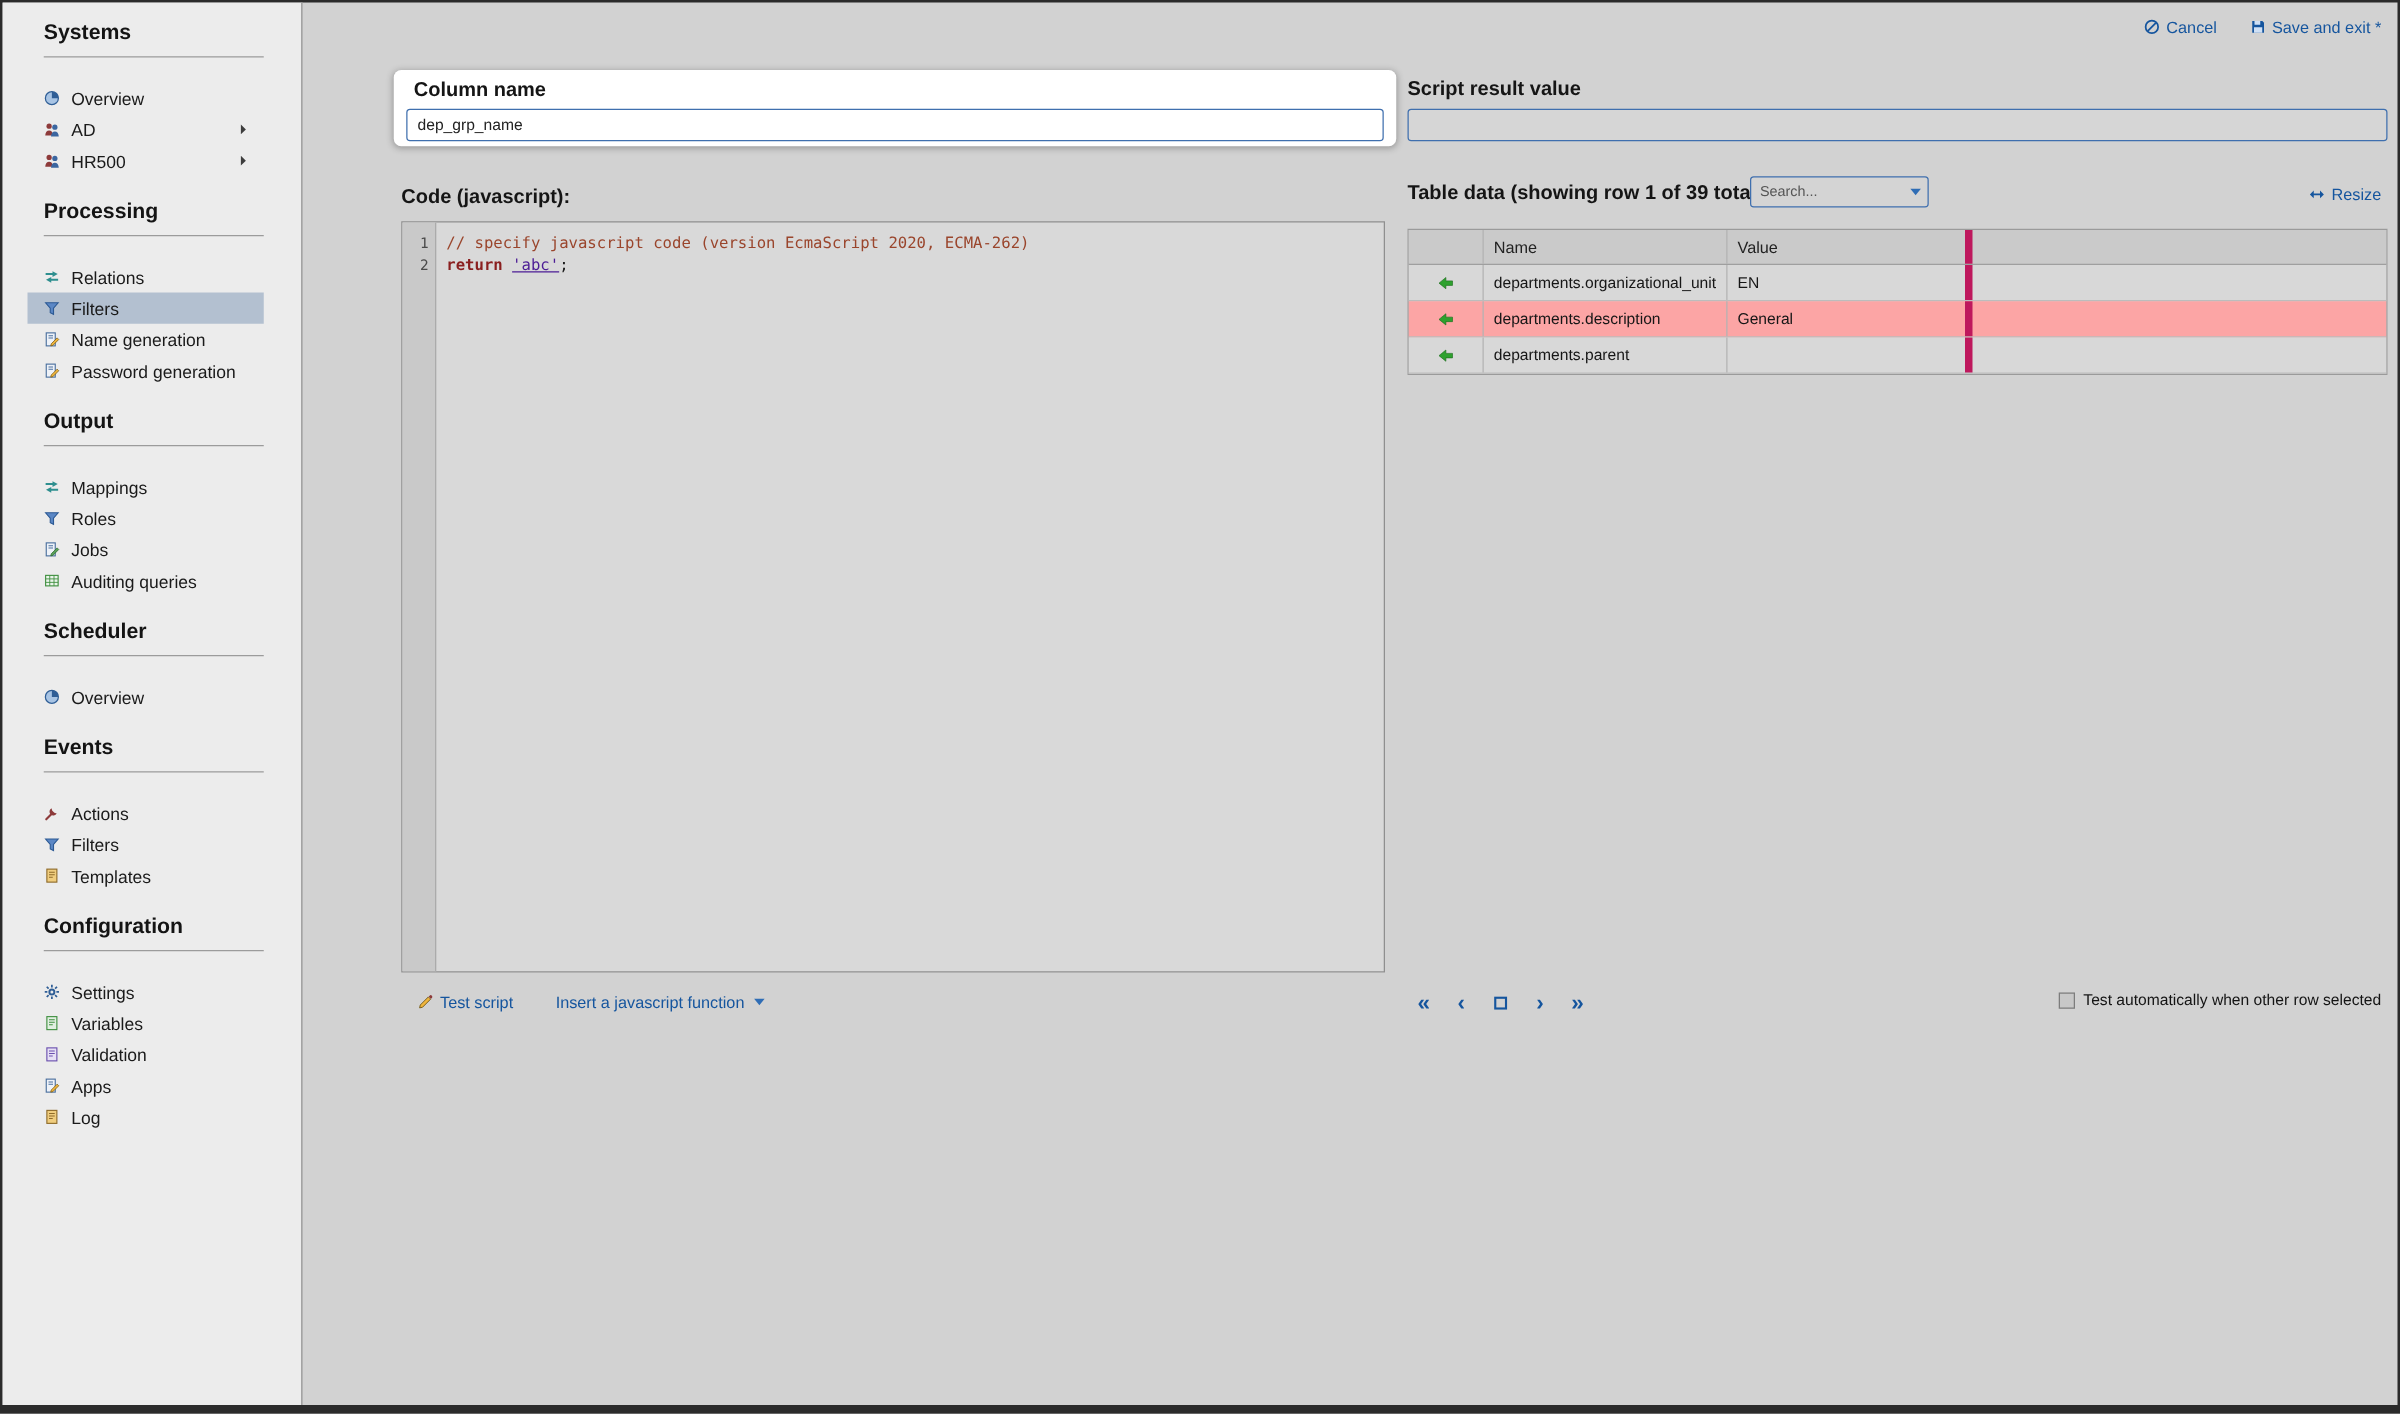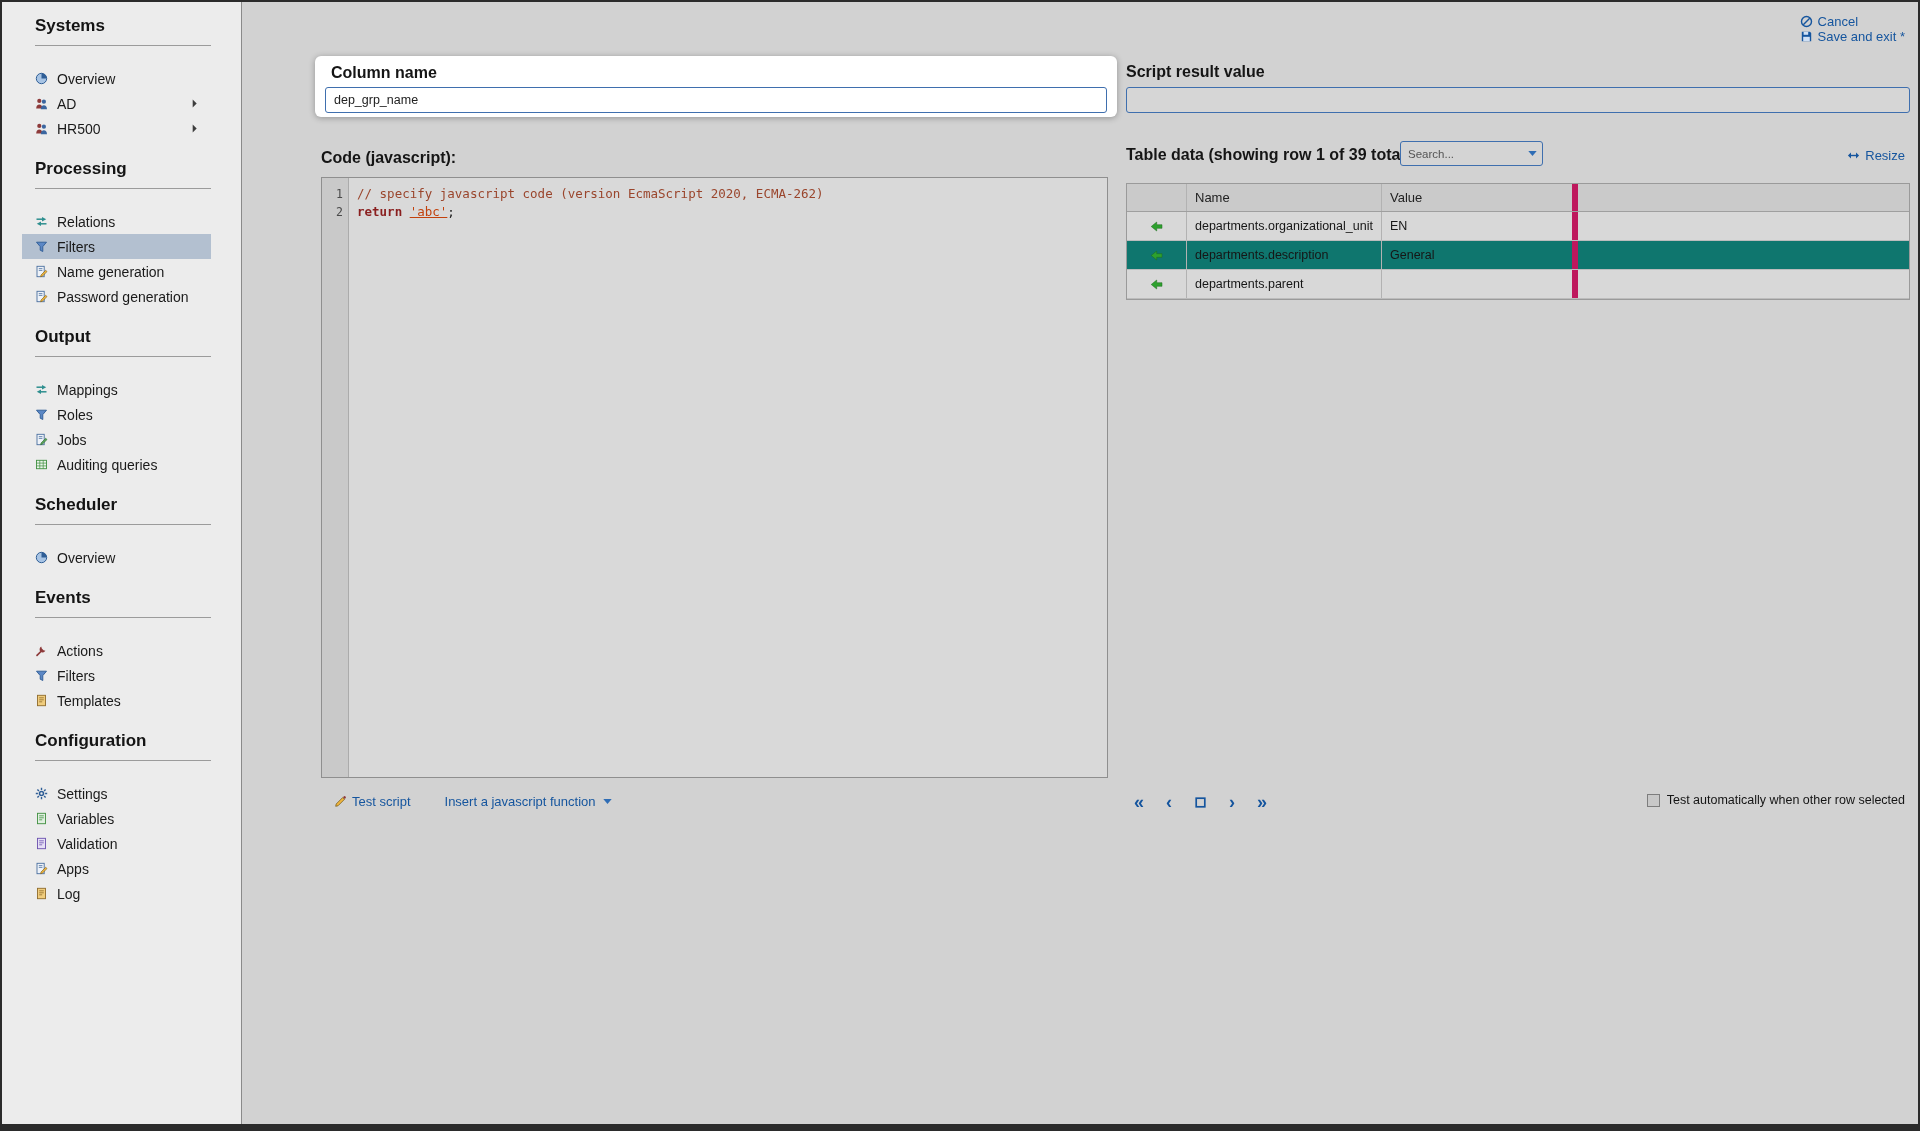--- a/index.html
+++ b/index.html
@@ -17,57 +17,57 @@
   .item{display:flex;align-items:center;gap:9px;height:25px;margin:0 30px 0 20px;
     padding:0 10px 0 13px;font-size:14px;color:#1a1a1a;cursor:pointer;}
   .item.selected{background:var(--selected-item-bg,#b3c0d0);}
   .item .icn{display:flex;width:13px;height:13px;}
   .item .chev{margin-left:auto;display:flex;}
   
   .main{position:absolute;left:291px;top:0;right:0;bottom:0;}
   .link{display:inline-flex;align-items:center;gap:5px;color:var(--link,#15559e);
     font-size:13px;cursor:pointer;text-decoration:none;white-space:nowrap;}
   .link .ic{display:flex;}
-  .topbar{position:absolute;top:12px;right:13px;display:flex;flex-direction:column;}
+  .topbar{position:absolute;top:12px;right:13px;display:flex;gap:26px;}
   .panel-label{font-size:16px;font-weight:bold;color:#151515;}
   .highlight-panel{position:absolute;left:22px;top:54px;width:802px;height:61px;background:#fff;
     border-radius:6px;box-shadow:0 1px 6px rgba(0,0,0,.3);}
   .highlight-panel .panel-label{position:absolute;left:16px;top:8px;}
   .text-input{box-sizing:border-box;border:1px solid var(--accent,#3f6fae);border-radius:3px;
     background:#d6d6d6;font-family:"Liberation Sans",sans-serif;font-size:12.5px;color:#222;
     padding:0 8px;outline:none;}
   .cn-input{position:absolute;left:10px;bottom:4px;width:782px;height:26px;background:#fff;}
   .sr-label{position:absolute;left:833px;top:61px;}
   .sr-input{position:absolute;left:833px;top:85px;width:784px;height:26px;}
   .code-label{position:absolute;left:28px;top:147px;}
   .editor{position:absolute;left:28px;top:175px;width:787px;height:601px;box-sizing:border-box;
     border:1px solid #8f8f8f;background:#d9d9d9;display:flex;}
   .gutter{width:27px;background:#c9c9c9;border-right:1px solid #ababab;padding-top:7px;box-sizing:border-box;}
   .ln{height:18px;line-height:18px;text-align:right;padding-right:5px;
     font-family:"DejaVu Sans Mono",monospace;font-size:11.5px;color:#4a4a4a;}
   .code-area{flex:1;padding:7px 6px 0 8px;font-family:"DejaVu Sans Mono",monospace;font-size:12.5px;overflow:hidden;}
   .code-line{height:18px;line-height:18px;white-space:pre;}
   .tok-comment{color:#9a452c;}
   .tok-keyword{color:#8a1f1f;font-weight:bold;}
-  .tok-string{color:#c2410c;text-decoration:underline;}
+  .tok-string{color:#4c1d95;text-decoration:underline;}
   .tok-plain{color:#1b1b1b;}
   .editor-actions{position:absolute;left:41px;top:792px;display:flex;gap:34px;align-items:center;}
   .table-title{position:absolute;left:833px;top:144px;}
   .search-box{position:absolute;left:1107px;top:139px;width:143px;height:25px;box-sizing:border-box;
     border:1px solid var(--accent,#3f6fae);border-radius:3px;background:#d4d4d4;display:flex;align-items:center;justify-content:space-between;}
   .search-input{flex:1;min-width:0;border:none;background:transparent;outline:none;
     font-family:"Liberation Sans",sans-serif;font-size:11.5px;color:#333;padding:0 0 0 7px;}
   .search-input::placeholder{color:#555;}
   .search-caret{width:20px;display:flex;justify-content:center;cursor:pointer;}
   .resize-link{position:absolute;right:13px;top:146px;}
   .data-table{position:absolute;left:833px;top:181px;width:784px;box-sizing:border-box;
     border:1px solid #9a9a9a;background:#d6d6d6;}
   .t-header{display:flex;height:27px;background:#cacaca;border-bottom:1px solid #9f9f9f;}
   .t-row{display:flex;height:28px;background:#d8d8d8;border-bottom:1px solid #bcbcbc;cursor:pointer;}
-  .t-row.odd{background:#0f766e;justify-content:center;}
+  .t-row.odd{background:#fca5a5;justify-content:center;}
   .c{box-sizing:border-box;display:flex;align-items:center;overflow:hidden;white-space:nowrap;}
   .icon-c{width:60px;justify-content:center;border-right:1px solid #b2b2b2;}
   .name-c{width:195px;padding-left:8px;border-right:1px solid #b2b2b2;font-size:12.5px;color:#161616;}
   .value-c{width:196px;padding-left:8px;border-right:6px solid #be185d;font-size:12.5px;color:#161616;}
   .rest-c{flex:1;}
   .t-header .c{font-size:13px;color:#222;}
   .pagination{position:absolute;left:841px;top:788px;height:24px;display:flex;align-items:center;gap:22px;}
   .pg-btn{color:var(--link,#15559e);font-size:18px;font-weight:bold;cursor:pointer;line-height:1;
     display:flex;align-items:center;}
   .autotest{position:absolute;right:13px;top:791px;display:flex;align-items:center;gap:7px;

